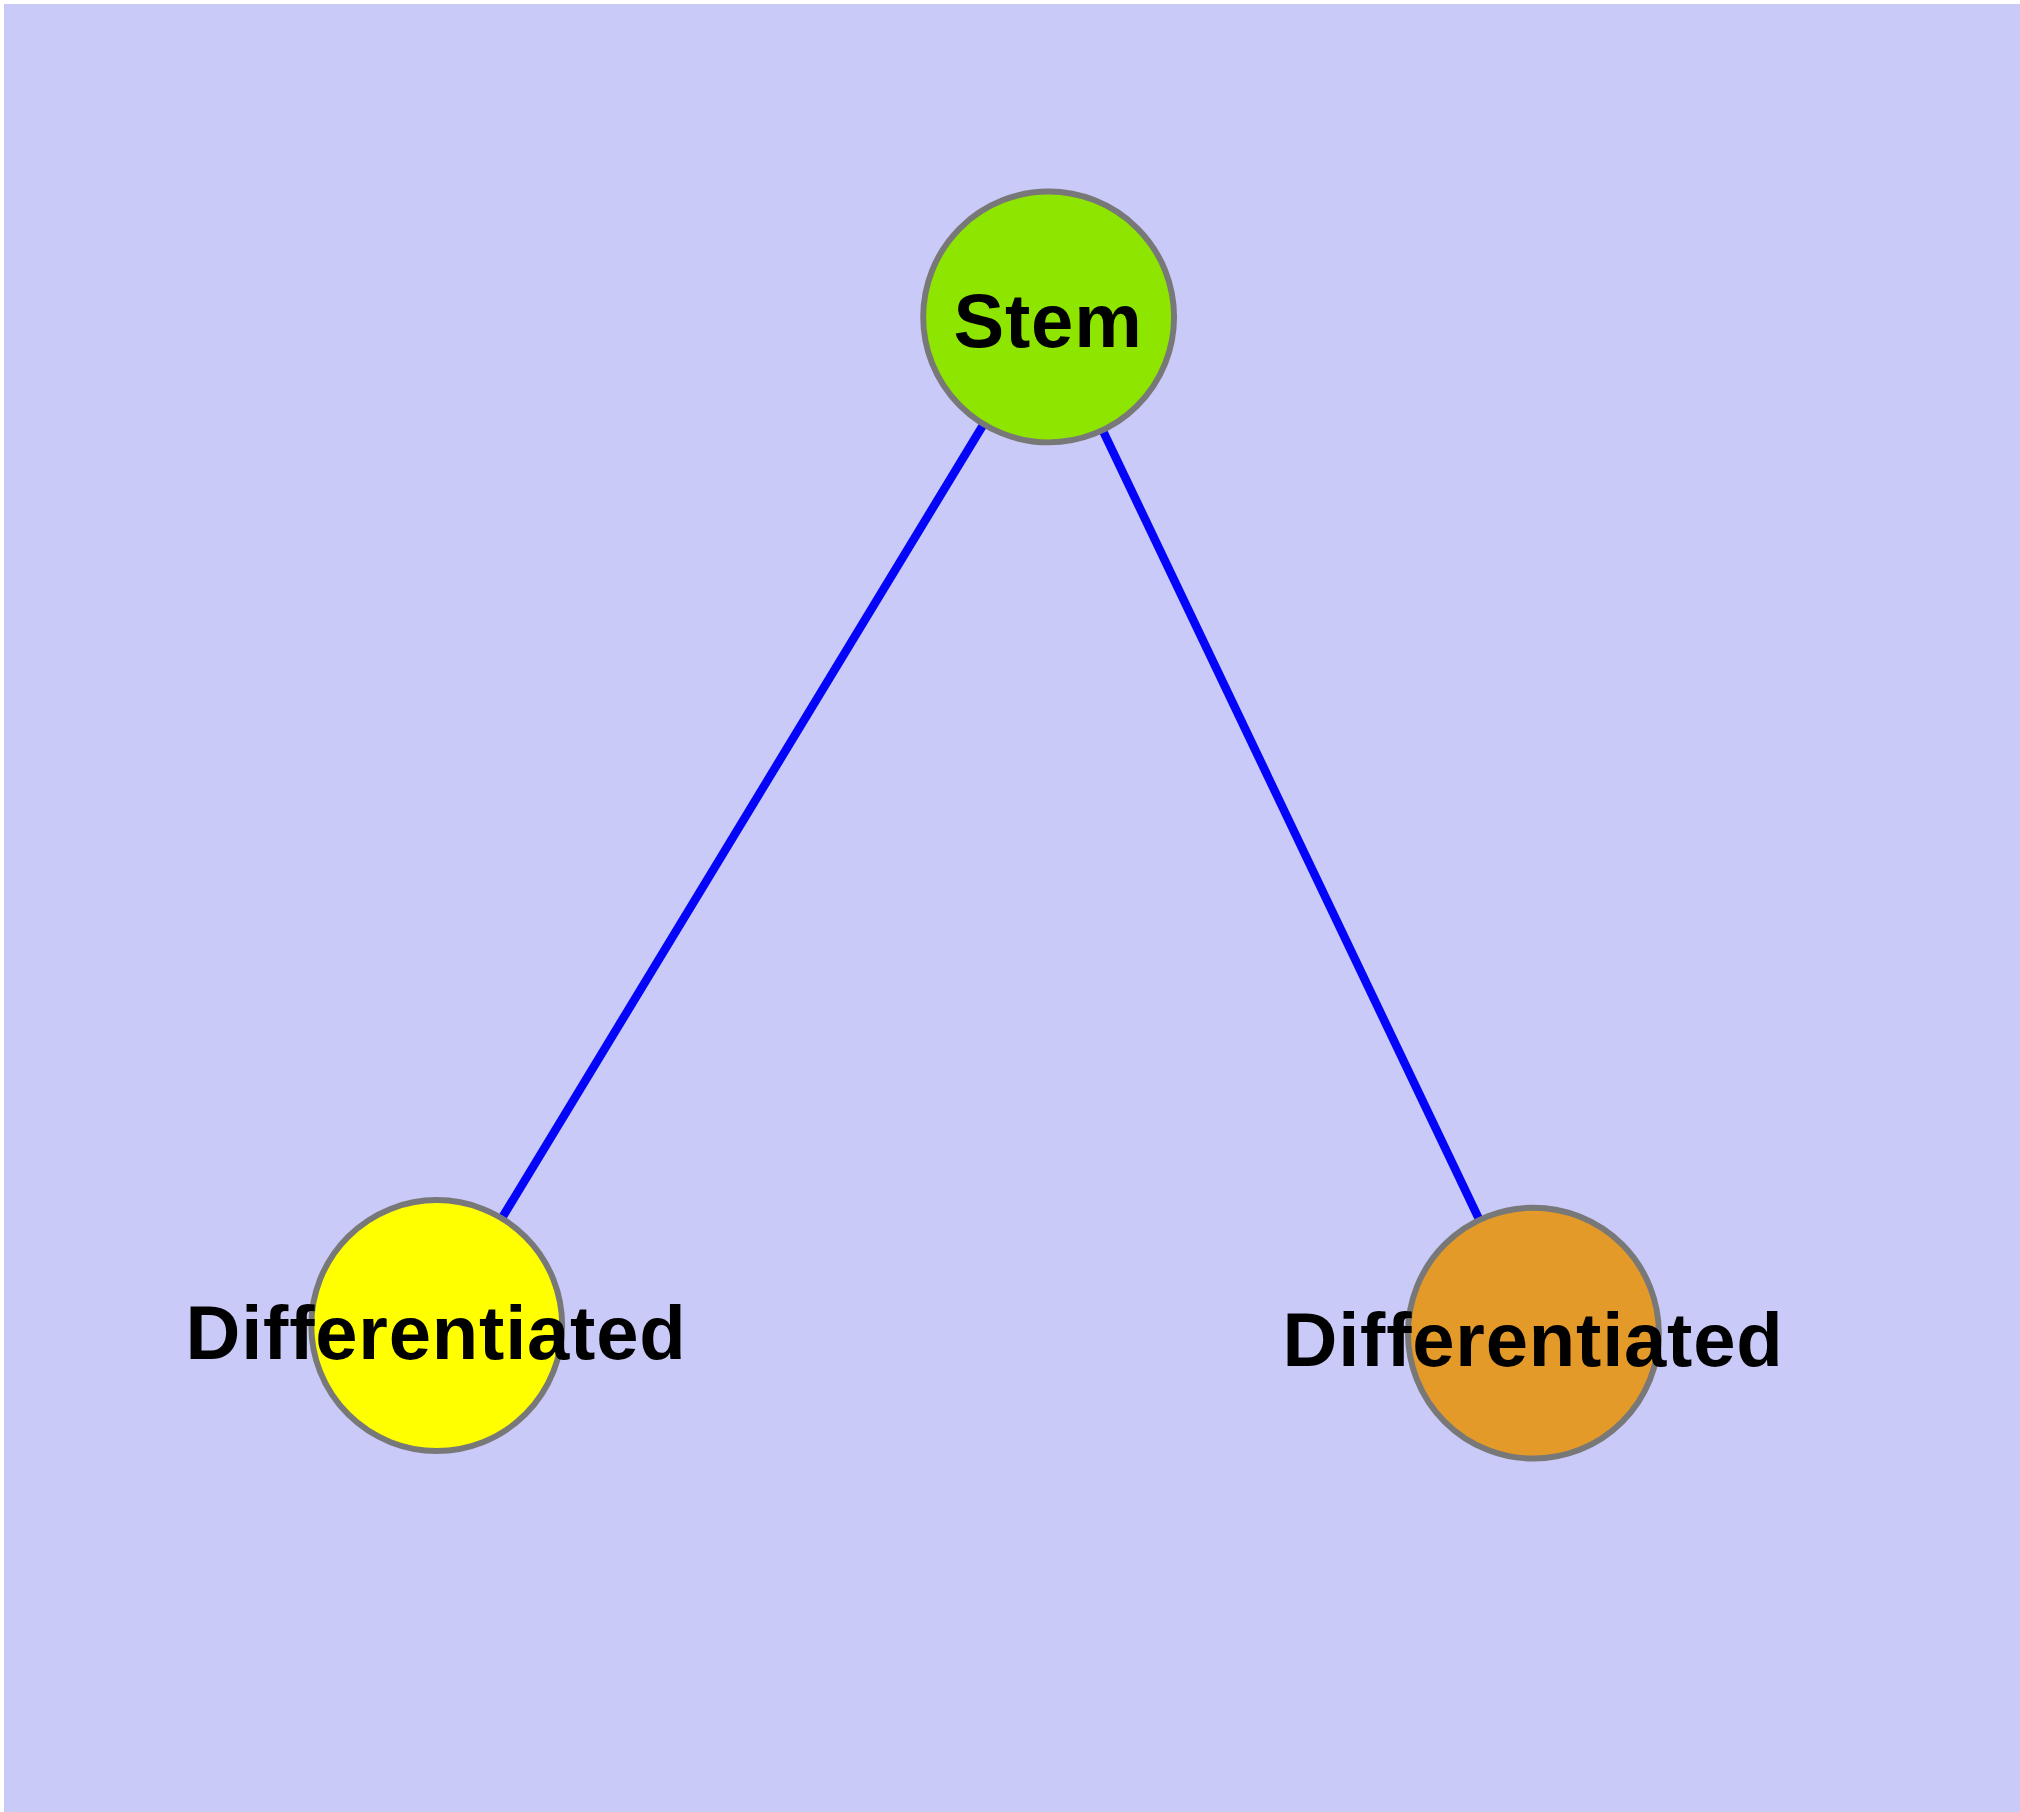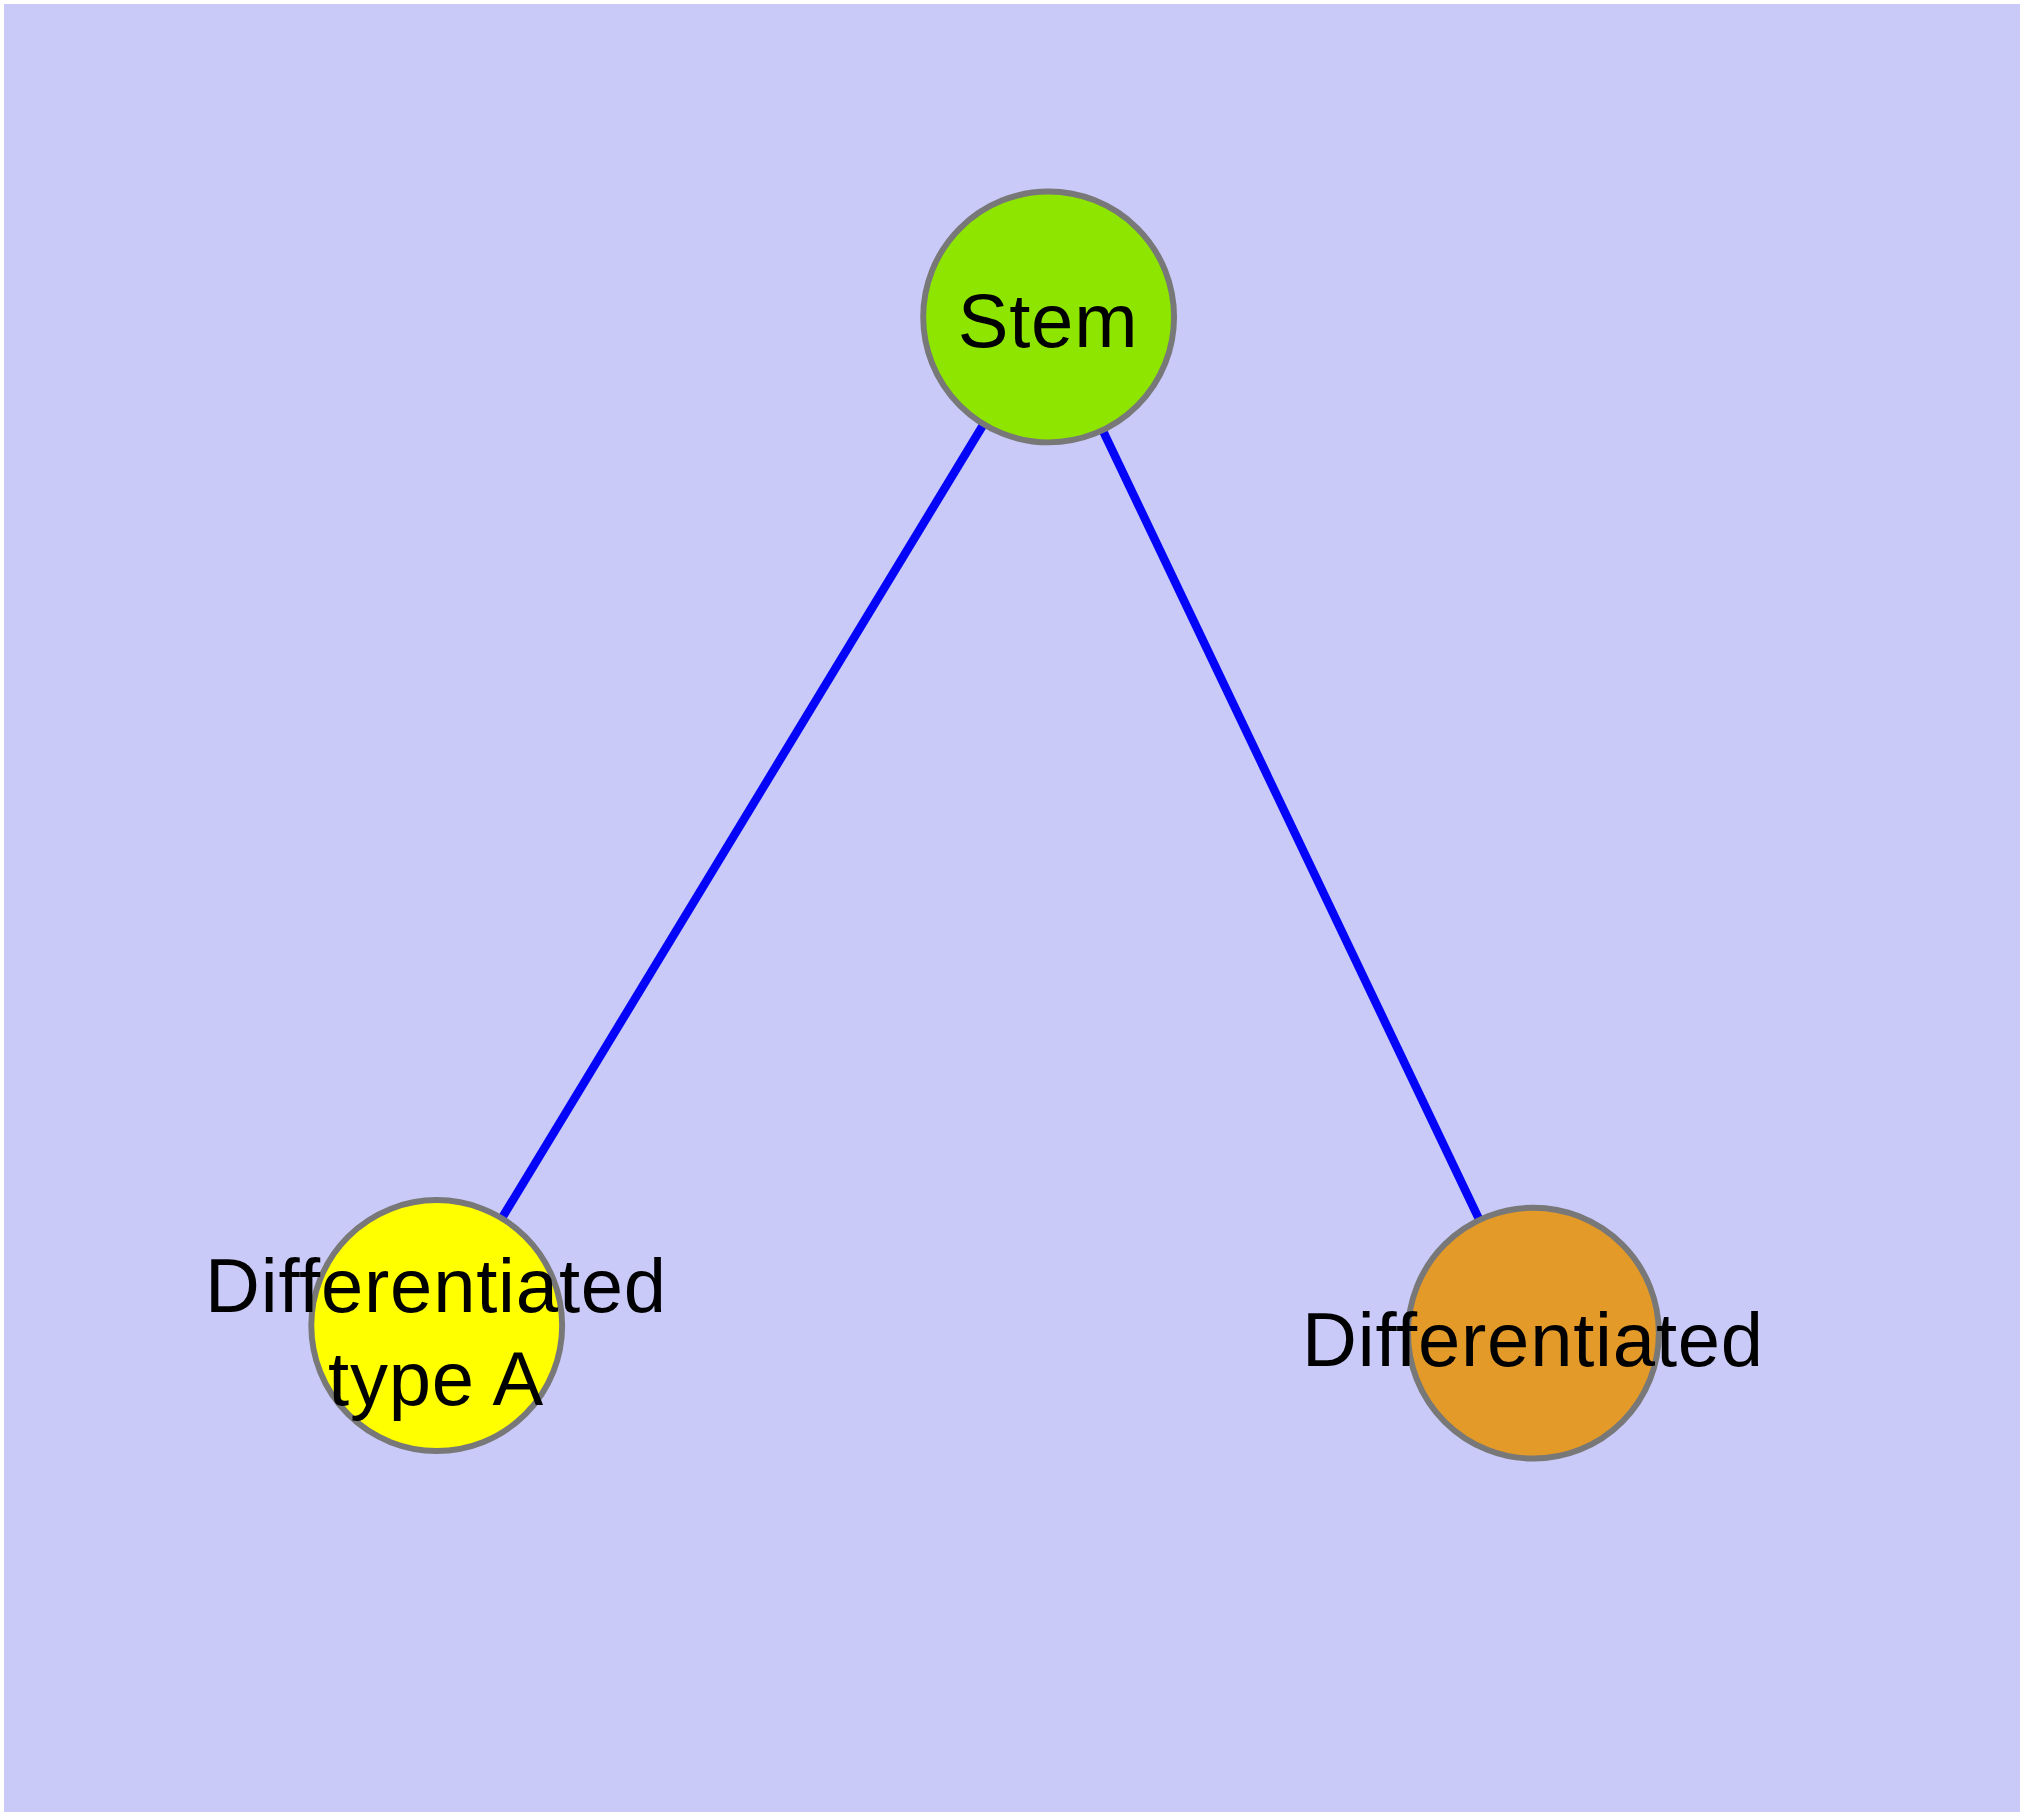--- a/index.html
+++ b/index.html
@@ -29,22 +29,22 @@
     position: absolute;
     left: 0;
     top: 0;
     width: 2021px;
     height: 1812px;
     display: block;
   }
   .node-label {
     position: absolute;
     transform: translate(-50%, -50%);
-    text-align: center;
-    font-weight: normal;
+    text-align: left;
+    font-weight: bold;
     font-size: 76px;
     line-height: 93px;
     color: #000000;
     white-space: nowrap;
     letter-spacing: 0.8px;
   }
   .label-stem   { left: 1048px; top: 320px; }
   .label-type-a { left: 436px;  top: 1332px; }
   .label-type-b { left: 1533px; top: 1339px; }
 </style>
@@ -63,20 +63,19 @@
     <circle cx="515" cy="1564" r="148" stroke-width="7" fill="#FFFF00" stroke="#787878"></circle>
     <circle cx="1809" cy="1573" r="148" stroke-width="7" fill="#E49A28" stroke="#787878"></circle>
   </svg>
 
   <div class="node-label label-stem">
     <div>Stem</div>
   </div>
 
   <div class="node-label label-type-a">
     <div>Differentiated</div>
-    <div>type A</div>
   </div>
 
   <div class="node-label label-type-b">
     <div>Differentiated</div>
   </div>
 </div>
 
 
 </body></html>

